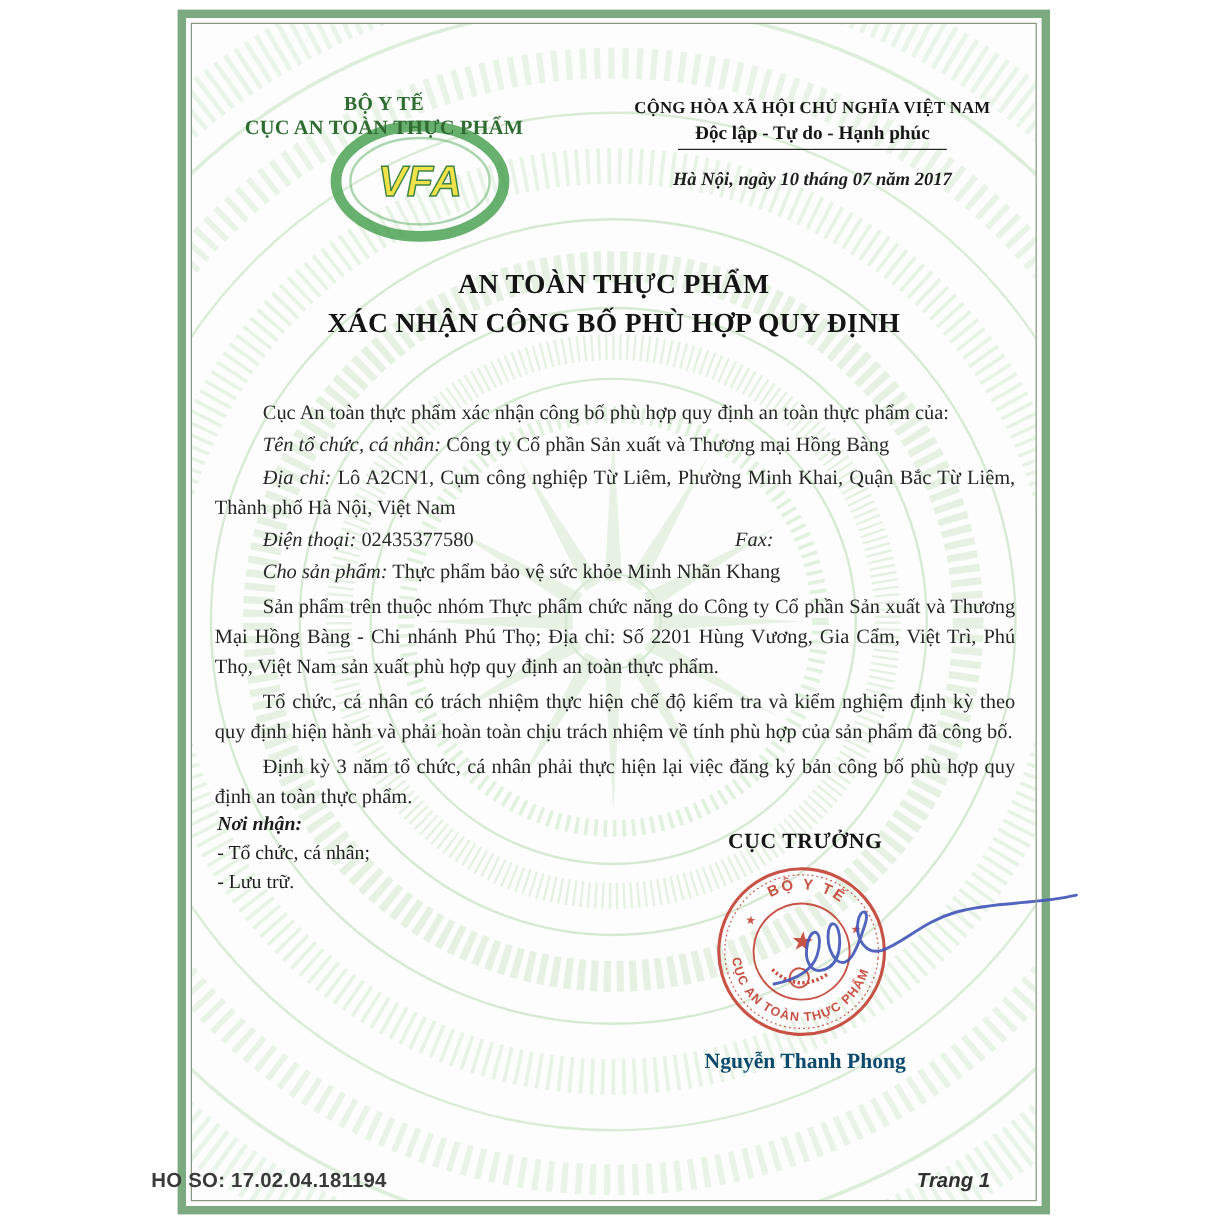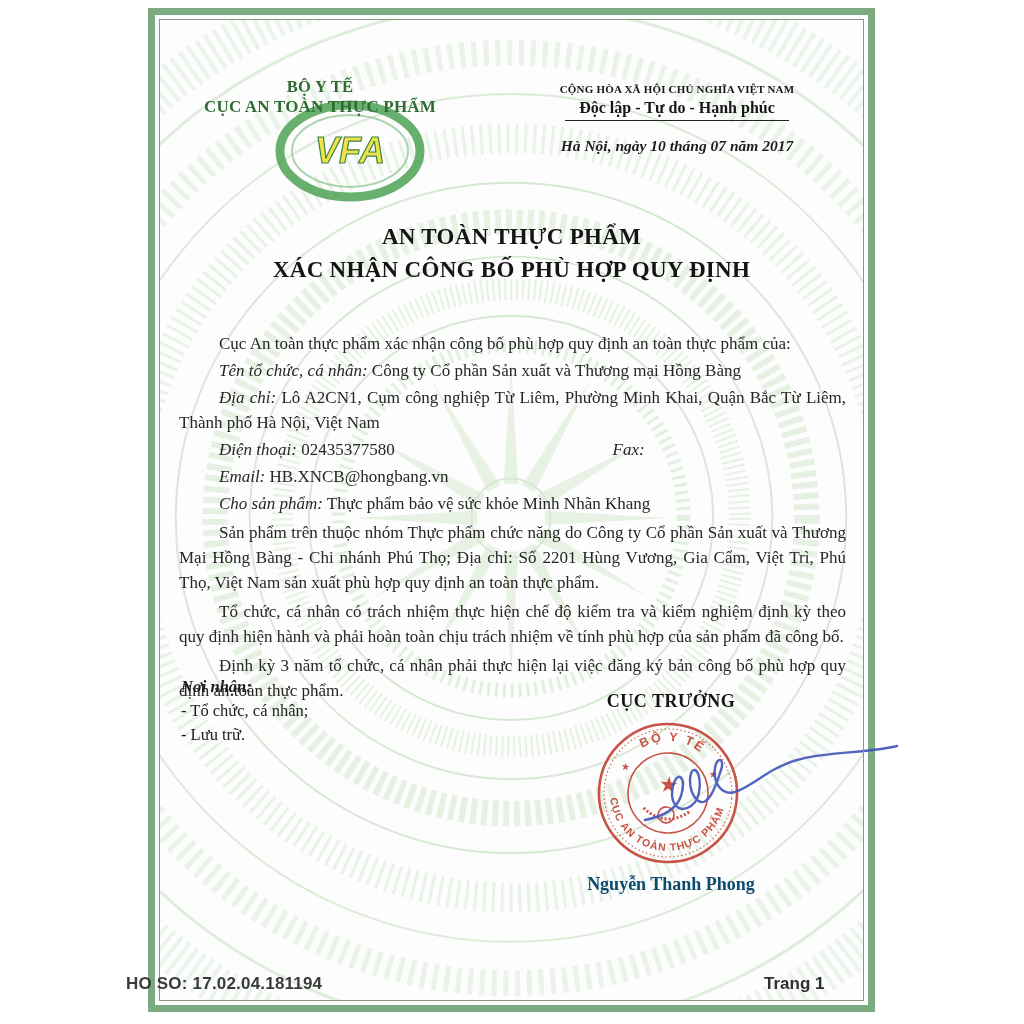--- a/index.html
+++ b/index.html
@@ -24,21 +24,21 @@
   
   .hdr-left { position:absolute; left:12px; top:62px; width:306px; text-align:center; }
   .hdr-left .ministry { font-weight:bold; font-size:16.5px; color:#2f6b33; letter-spacing:.3px; }
   .hdr-left .department { font-weight:bold; font-size:17px; color:#2f6b33; letter-spacing:.2px; }
   .hdr-left .doc-number { margin-top:24px; font-style:italic; font-weight:bold; font-size:16.5px; color:#1d1d1d; }
   .vfa-logo { position:absolute; left:118px; top:84px; width:154px; height:104px; z-index:-1; opacity:.92; }
   .vfa-logo svg { width:100%; height:100%; }
   .hdr-left, .hdr-right { z-index:2; }
   .hdr-left { position:absolute; }
   .hdr-right { position:absolute; left:332px; top:68px; width:380px; text-align:center; }
-  .hdr-right .country { font-weight:bold; font-size:11px; color:#161616; letter-spacing:.2px; }
+  .hdr-right .country { font-weight:bold; font-size:14px; color:#161616; letter-spacing:.2px; }
   .hdr-right .motto { display:inline-block; margin-top:4px; font-weight:bold; font-size:16px; color:#161616;
                       border-bottom:1.5px solid #222; padding:0 14px 3px; }
   .hdr-right .place-date { margin-top:16px; font-weight:bold; font-style:italic; font-size:15.5px; color:#1d1d1d; }
 
   
   .doc-title { position:absolute; top:205px; left:0; right:0; text-align:center; font-weight:bold;
                font-size:23px; line-height:33px; color:#141414; letter-spacing:.3px; }
 
   
   .body-block { position:absolute; top:306px; left:24px; right:22px; font-size:17px; line-height:25px; color:#262626;margin-top:10px; }
@@ -55,21 +55,21 @@
   .signer-title { font-weight:bold; font-size:18px; color:#141414; letter-spacing:.5px; }
   .stamp-wrap { position:relative; width:292px; height:152px; margin-top:6px; }
   .stamp-svg { position:absolute; left:68px; top:0; width:150px; height:150px; opacity:.88; }
   .signature-svg { position:absolute; left:60px; top:-6px; width:330px; height:150px; }
   .signer-name { font-weight:bold; font-size:18px; color:#0c4a6e; margin-top:4px; }
 
   
   .file-ref { position:absolute; left:126px; top:974px; font-family:"Liberation Sans","DejaVu Sans",sans-serif;
               font-weight:700; font-size:17px; color:#3a3a3a; z-index:5; letter-spacing:.2px; }
   .page-num { position:absolute; left:764px; top:974px; font-family:"Liberation Sans","DejaVu Sans",sans-serif;
-              font-weight:700; font-size:17px; color:#303030; z-index:5; }
+              font-weight:700; font-size:17px; color:#303030; z-index:5;font-style:italic; }
 </style>
 </head>
 <body>
 
 <div class="document">
 
   <svg class="pattern-svg" viewBox="0 0 717 994" preserveAspectRatio="xMidYMid slice" aria-hidden="true">
     <g transform="translate(358,505)" fill="none" stroke="#d7e9d4">
       <path fill="#e4f0e1" stroke="none" opacity="0.9" d="
         M34.2,-7.3 L160,0 L34.2,7.3 Z  M33.3,10.8 L138.6,80 L26,23.4 Z
@@ -119,21 +119,20 @@
     <div class="doc-title">
       <div>AN TOÀN THỰC PHẨM</div>
       <div>XÁC NHẬN CÔNG BỐ PHÙ HỢP QUY ĐỊNH</div>
     </div>
 
     <div class="body-block">
       <p>Cục An toàn thực phẩm xác nhận công bố phù hợp quy định an toàn thực phẩm của:</p>
       <p><span class="lbl">Tên tổ chức, cá nhân:</span> <span>Công ty Cổ phần Sản xuất và Thương mại Hồng Bàng</span></p>
       <p><span class="lbl">Địa chỉ:</span> <span>Lô A2CN1, Cụm công nghiệp Từ Liêm, Phường Minh Khai, Quận Bắc Từ Liêm, Thành phố Hà Nội, Việt Nam</span></p>
       <p class="phone-row"><span class="lbl">Điện thoại:</span> <span>02435377580</span><span class="fax-cell">Fax:</span></p>
-      <p><span class="lbl">Email:</span> <span>HB.XNCB@hongbang.vn</span></p>
       <p><span class="lbl">Cho sản phẩm:</span> <span>Thực phẩm bảo vệ sức khỏe Minh Nhãn Khang</span></p>
       <p class="spread">Sản phẩm trên thuộc nhóm Thực phẩm chức năng do Công ty Cổ phần Sản xuất và Thương Mại Hồng Bàng - Chi nhánh Phú Thọ; Địa chỉ: Số 2201 Hùng Vương, Gia Cẩm, Việt Trì, Phú Thọ, Việt Nam sản xuất phù hợp quy định an toàn thực phẩm.</p>
       <p class="spread">Tổ chức, cá nhân có trách nhiệm thực hiện chế độ kiểm tra và kiểm nghiệm định kỳ theo quy định hiện hành và phải hoàn toàn chịu trách nhiệm về tính phù hợp của sản phẩm đã công bố.</p>
       <p class="spread">Định kỳ 3 năm tổ chức, cá nhân phải thực hiện lại việc đăng ký bản công bố phù hợp quy định an toàn thực phẩm.</p>
     </div>
 
     <div class="recipients">
       <div class="rec-title">Nơi nhận:</div>
       <div>- Tổ chức, cá nhân;</div>
       <div>- Lưu trữ.</div>

